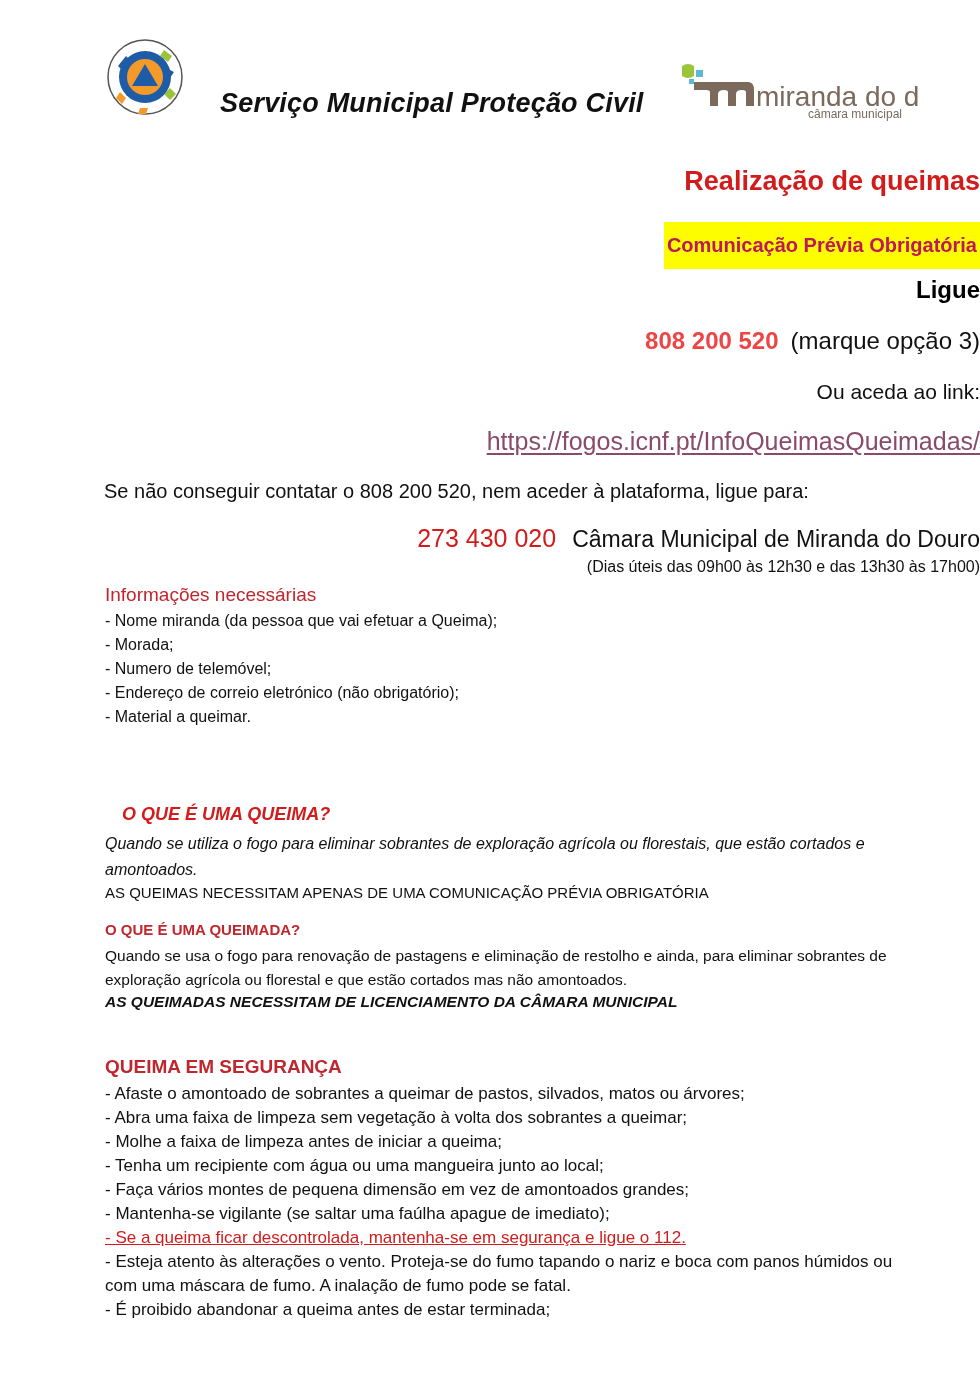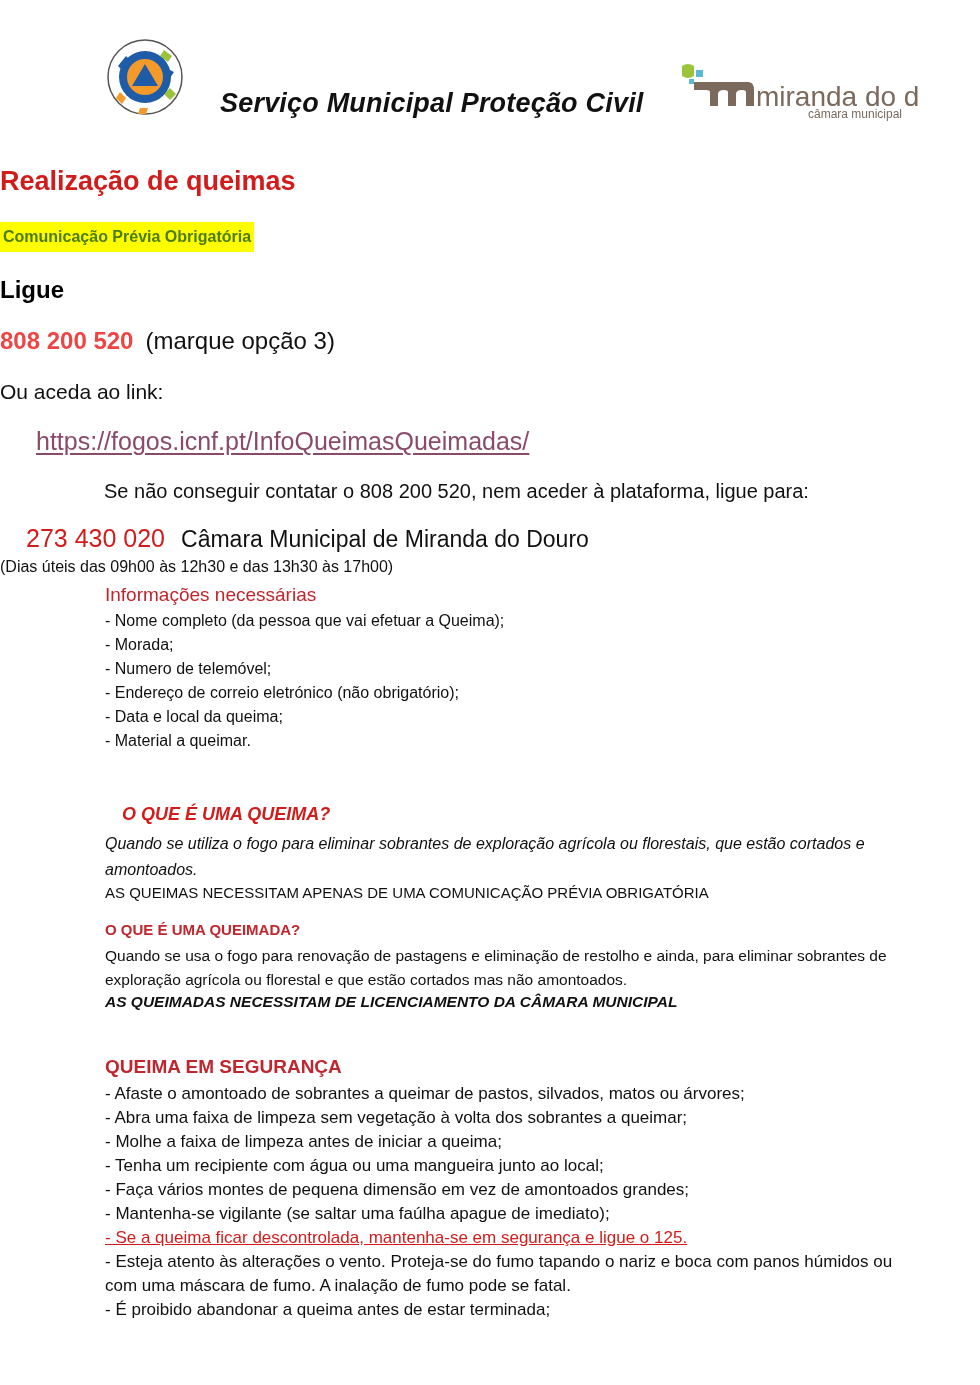--- a/index.html
+++ b/index.html
@@ -1,31 +1,31 @@
 <!DOCTYPE html>
 <html><head>
 <meta charset="utf-8">
 <style>
   html, body { margin: 0; padding: 0; background: #ffffff; }
   body { width: 980px; height: 1385px; position: relative; overflow: hidden;
          font-family: "Liberation Sans", "DejaVu Sans", sans-serif; color: #111; }
   .abs { position: absolute; }
-  .center { left: 0; right: 0; text-align: left; }
+  .center { left: 0; right: 0; text-align: right; }
   .red { color: #d21c1c; }
   .darkred { color: #c0262d; }
 
   
   #logo-pc { left: 106px; top: 38px; width: 78px; height: 78px; }
   #logo-md { left: 680px; top: 60px; width: 240px; height: 64px; }
 
   #header-title { left: 220px; top: 88px; font-size: 27px; font-weight: bold; font-style: italic; letter-spacing: 0.2px; }
 
   #main-title { top: 166px; font-size: 27px; font-weight: bold; }
   #sub-title-wrap { top: 222px; }
-  #sub-title { display: inline-block; background: #fdfd00; font-size: 16px; font-weight: bold; padding: 6px 3px; color: #4d7c0f; }
+  #sub-title { display: inline-block; background: #fdfd00; font-size: 20px; font-weight: bold; padding: 12px 3px; color: #be185d; }
   #ligue { top: 276px; font-size: 24px; font-weight: bold; color: #000; }
   #phone-line { top: 327px; font-size: 24px; color: #111; }
   #phone-line .num { font-weight: bold; color: #ef4444; }
   #phone-line .note { margin-left: 12px; }
   #link-intro { top: 380px; font-size: 21px; }
   #link-wrap { top: 427px; }
   #link { font-size: 25px; color: #8a4a6a; text-decoration: underline; text-underline-offset: 3px; margin-left: 36px; }
   #fallback { left: 104px; top: 480px; font-size: 20px; }
   #alt-phone-line { top: 524px; font-size: 23px; padding-left: 26px; }
   #alt-phone-line .num { color: #d21c1c; font-size: 25px; margin-right: 16px; }
@@ -94,40 +94,39 @@
   <a id="link">https://fogos.icnf.pt/InfoQueimasQueimadas/</a>
 </div>
 <div id="fallback" class="abs">Se não conseguir contatar o 808 200 520, nem aceder à plataforma, ligue para:</div>
 <div id="alt-phone-line" class="abs center">
   <span class="num">273 430 020</span><span>Câmara Municipal de Miranda do Douro</span>
 </div>
 <div id="hours" class="abs center">(Dias úteis das 09h00 às 12h30 e das 13h30 às 17h00)</div>
 
 <div id="info-title" class="abs section-title darkred">Informações necessárias</div>
 <div id="info-list" class="abs">
-  <div class="list-line">- Nome completo (da pessoa que vai efetuar a Queima);</div>
+  <div class="list-line">- Nome miranda (da pessoa que vai efetuar a Queima);</div>
   <div class="list-line">- Morada;</div>
   <div class="list-line">- Numero de telemóvel;</div>
   <div class="list-line">- Endereço de correio eletrónico (não obrigatório);</div>
-  <div class="list-line">- Data e local da queima;</div>
   <div class="list-line">- Material a queimar.</div>
 </div>
 
 <div id="q1-title" class="abs red">O QUE É UMA QUEIMA?</div>
 <div id="q1-desc" class="abs">Quando se utiliza o fogo para eliminar sobrantes de exploração agrícola ou florestais, que estão cortados e amontoados.</div>
 <div id="q1-note" class="abs">AS QUEIMAS NECESSITAM APENAS DE UMA COMUNICAÇÃO PRÉVIA OBRIGATÓRIA</div>
 
 <div id="q2-title" class="abs darkred">O QUE É UMA QUEIMADA?</div>
 <div id="q2-desc" class="abs">Quando se usa o fogo para renovação de pastagens e eliminação de restolho e ainda, para eliminar sobrantes de exploração agrícola ou florestal e que estão cortados mas não amontoados.</div>
 <div id="q2-note" class="abs">AS QUEIMADAS NECESSITAM DE LICENCIAMENTO DA CÂMARA MUNICIPAL</div>
 
 <div id="safe-title" class="abs darkred">QUEIMA EM SEGURANÇA</div>
 <div id="safe-list" class="abs">
   <div class="list-line">- Afaste o amontoado de sobrantes a queimar de pastos, silvados, matos ou árvores;</div>
   <div class="list-line">- Abra uma faixa de limpeza sem vegetação à volta dos sobrantes a queimar;</div>
   <div class="list-line">- Molhe a faixa de limpeza antes de iniciar a queima;</div>
   <div class="list-line">- Tenha um recipiente com água ou uma mangueira junto ao local;</div>
   <div class="list-line">- Faça vários montes de pequena dimensão em vez de amontoados grandes;</div>
   <div class="list-line">- Mantenha-se vigilante (se saltar uma faúlha apague de imediato);</div>
-  <div class="list-line warn">- Se a queima ficar descontrolada, mantenha-se em segurança e ligue o 125.</div>
+  <div class="list-line warn">- Se a queima ficar descontrolada, mantenha-se em segurança e ligue o 112.</div>
   <div class="list-line">- Esteja atento às alterações o vento. Proteja-se do fumo tapando o nariz e boca com panos húmidos ou com uma máscara de fumo. A inalação de fumo pode se fatal.</div>
   <div class="list-line">- É proibido abandonar a queima antes de estar terminada;</div>
 </div>
 
 </body></html>

